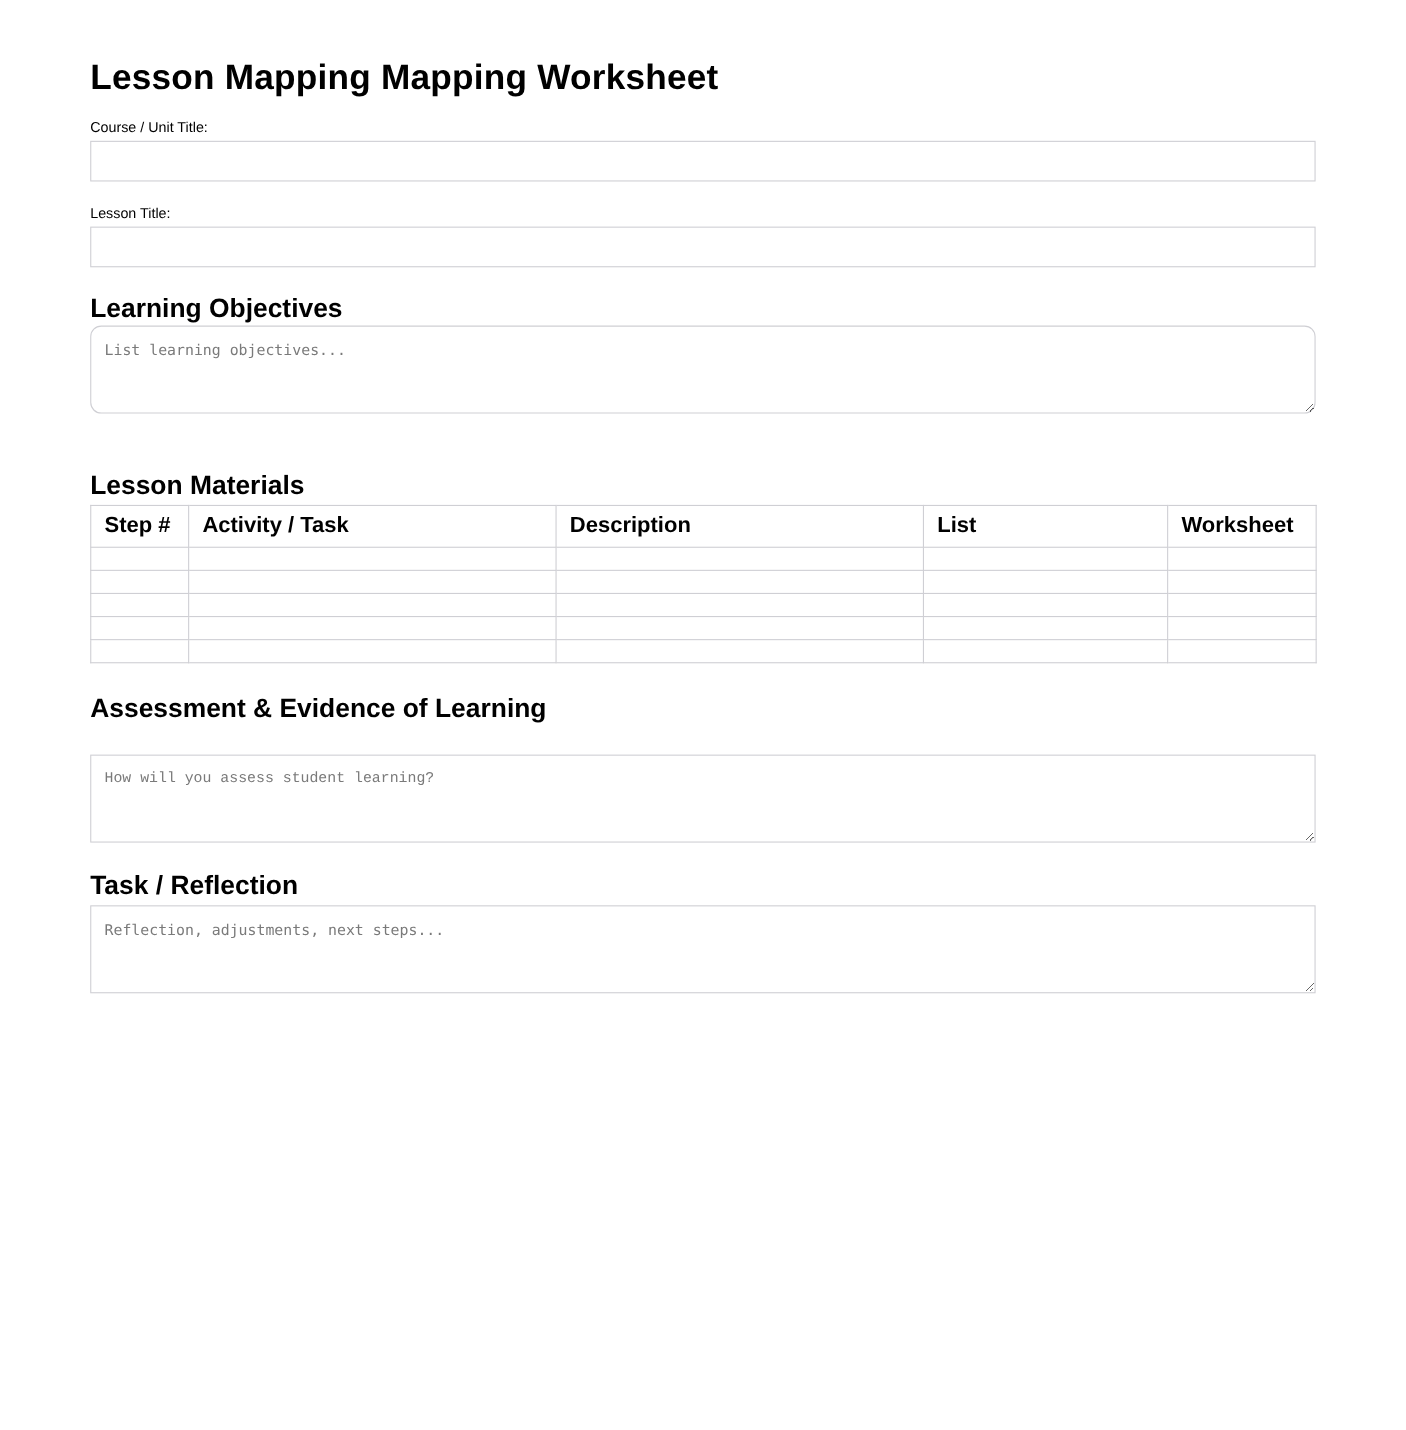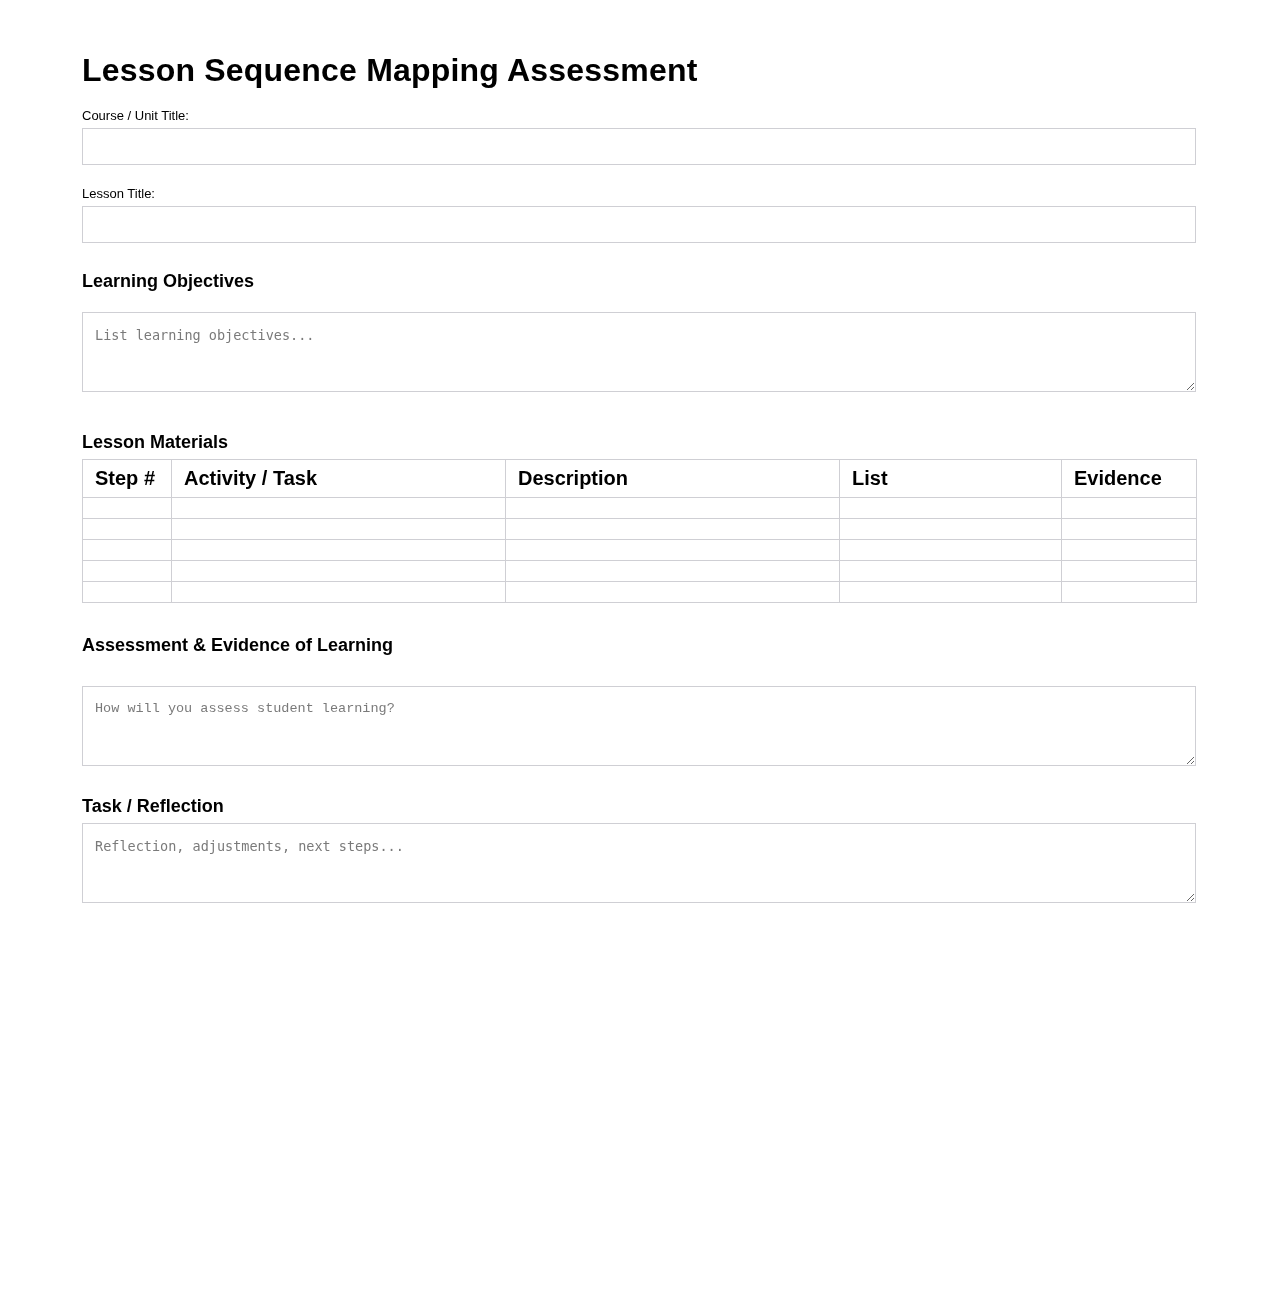--- a/index.html
+++ b/index.html
@@ -43,21 +43,21 @@
       background: #fff;
       padding: 6px 12px;
       font-family: "Liberation Sans", sans-serif;
       font-size: 14px;
       outline: none;
     }
     h2.section {
       position: absolute;
       left: 0;
       margin: 0;
-      font-size: 18px;
+      font-size: 24px;
       font-weight: bold;
       line-height: 22px;
     }
     textarea.area {
       position: absolute;
       left: 0;
       width: 1114px;
       height: 80px;
       border: 1px solid #cfcfd4;
       padding: 12px 12px;
@@ -99,48 +99,48 @@
       padding: 0;
       font-family: "Liberation Sans", sans-serif;
       font-size: 13px;
     }
   </style>
 </head>
 <body>
 
 <div class="page">
 
-  <h1 class="title">Lesson Sequence Mapping Assessment</h1>
+  <h1 class="title">Lesson Mapping Mapping Worksheet</h1>
 
   <label class="field-label" style="top:107px;">Course / Unit Title:</label>
   <input type="text" class="text-input" style="top: 128px;" placeholder="">
 
   <label class="field-label" style="top:185px;">Lesson Title:</label>
   <input type="text" class="text-input" style="top: 206px;" placeholder="">
 
   <h2 class="section" style="top:270px;">Learning Objectives</h2>
-  <textarea class="area" style="top: 312px;" placeholder="List learning objectives..."></textarea>
+  <textarea class="area" style="top: 296px; border-radius: 10px;" placeholder="List learning objectives..."></textarea>
 
   <h2 class="section" style="top:431px;">Lesson Materials</h2>
 
   <table class="seq">
     <colgroup>
       <col style="width:89px;">
       <col style="width:334px;">
       <col style="width:334px;">
       <col style="width:222px;">
       <col style="width:135px;">
     </colgroup>
     <thead>
       <tr>
         <th>Step #</th>
         <th>Activity / Task</th>
         <th>Description</th>
         <th>List</th>
-        <th>Evidence</th>
+        <th>Worksheet</th>
       </tr>
     </thead>
     <tbody>
       <tr>
         <td><input value="" style=""></td>
         <td><input value="" style=""></td>
         <td><input value="" style=""></td>
         <td><input value="" style=""></td>
         <td><input value="" style=""></td>
       </tr>

